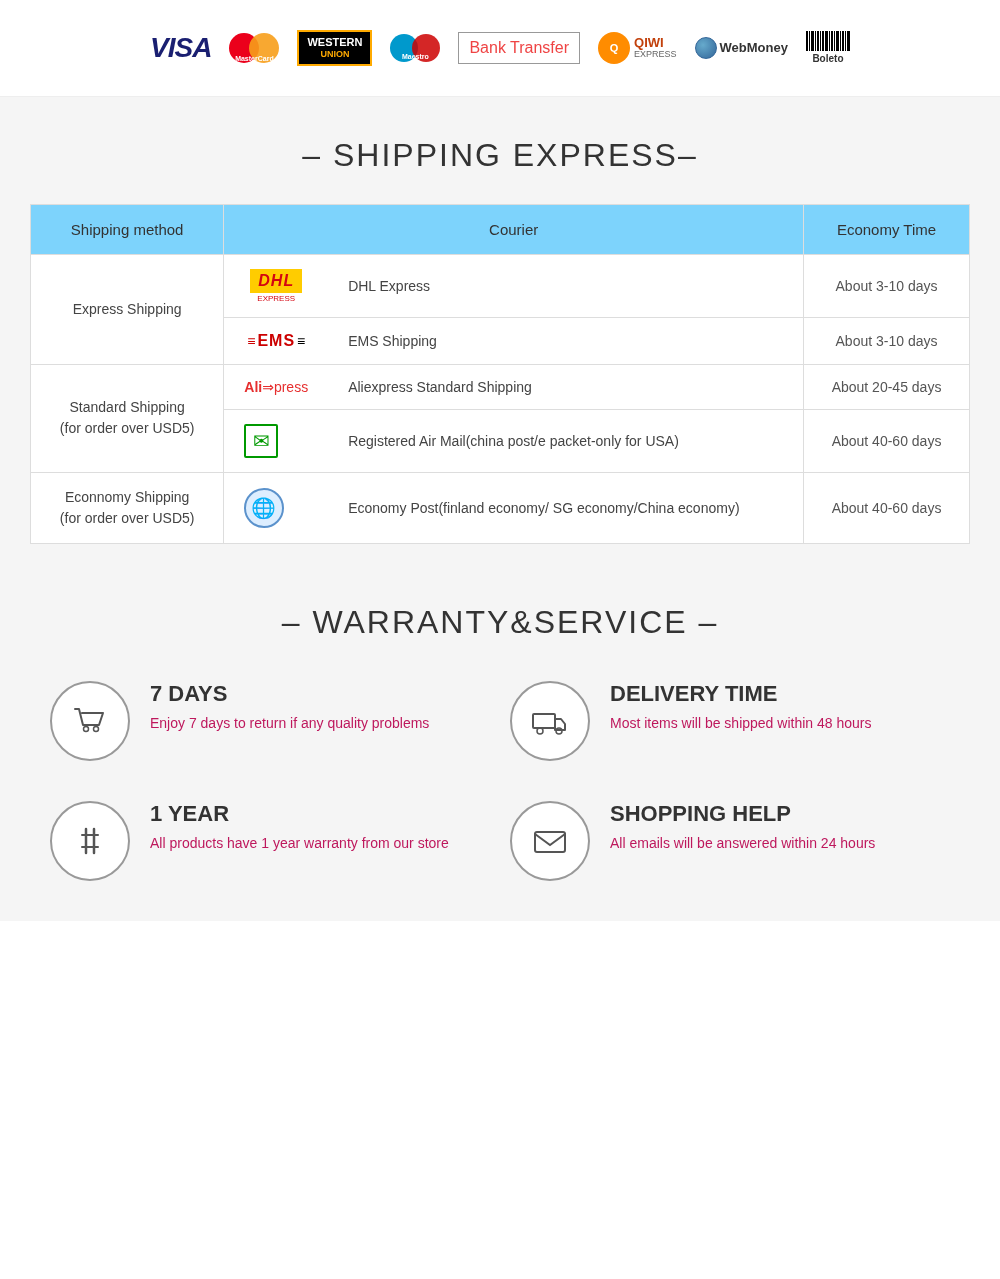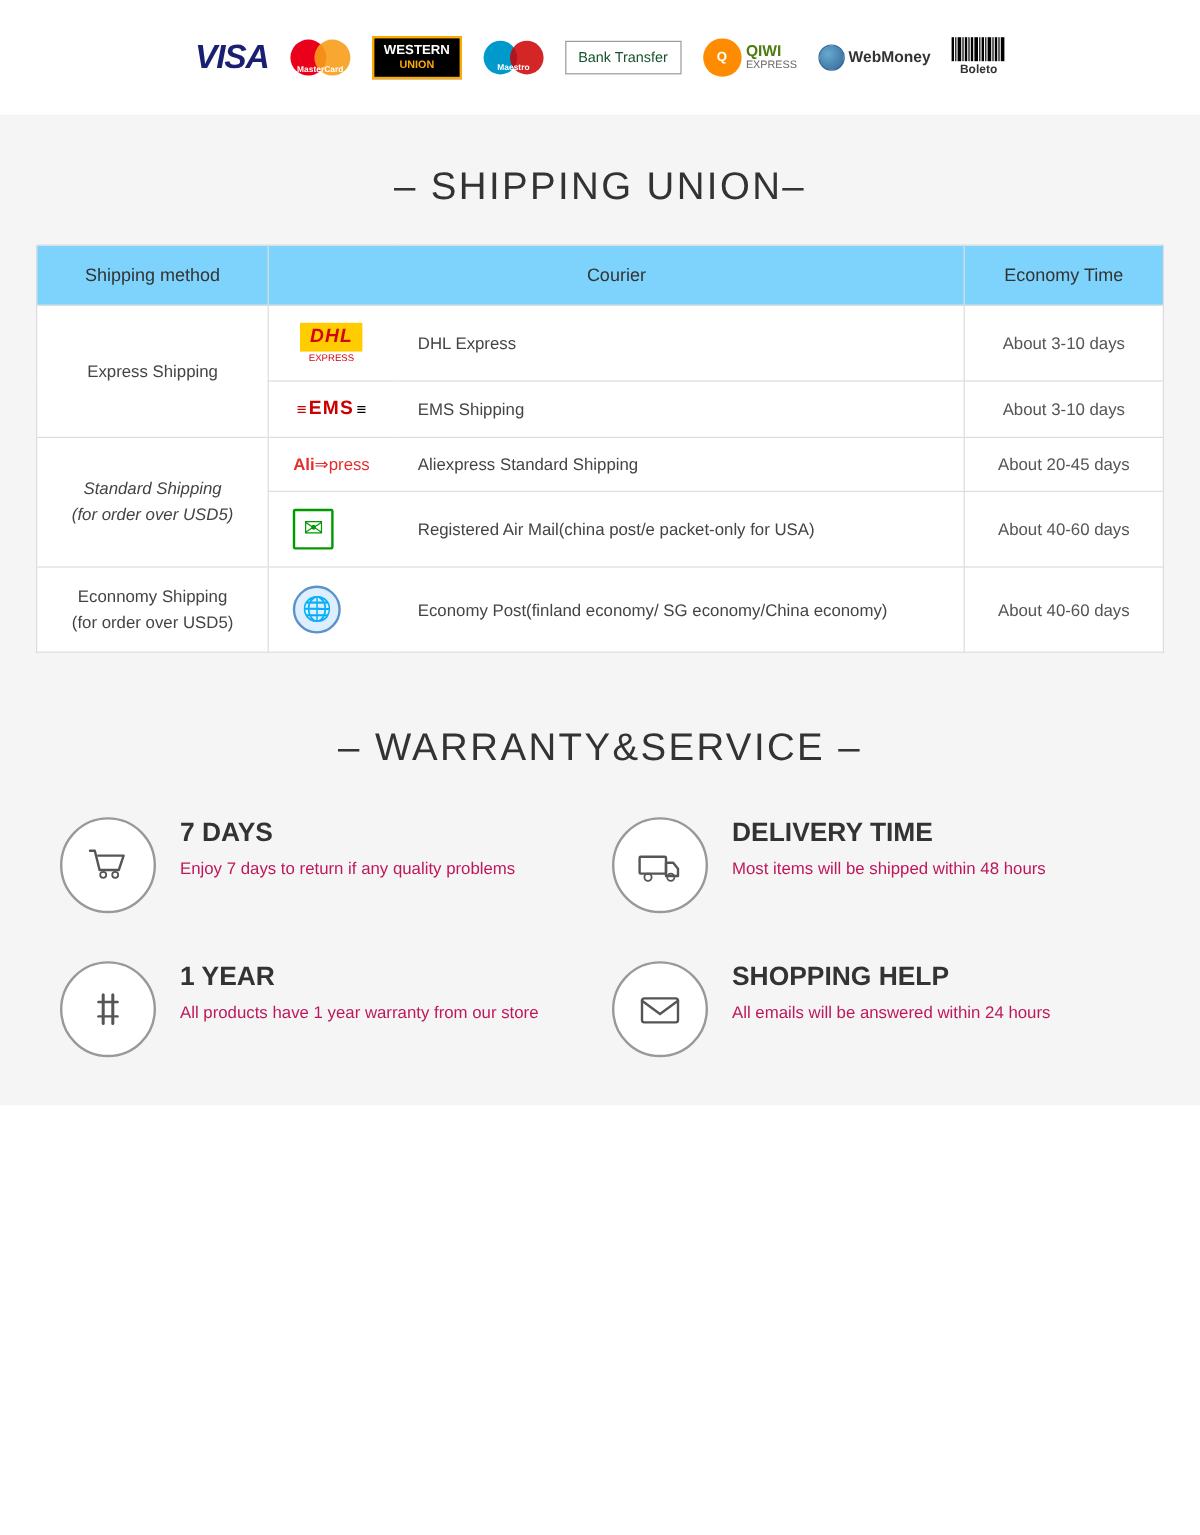--- a/index.html
+++ b/index.html
@@ -123,22 +123,22 @@
       left: 50%;
       transform: translateX(-50%);
       white-space: nowrap;
       z-index: 2;
     }
 
     
     .bank-transfer {
       border: 1px solid #999;
       padding: 6px 10px;
-      font-size: 12px;
-      color: #14532d;
+      font-size: 16px;
+      color: #ef4444;
     }
 
     
     .qiwi-logo {
       display: flex;
       align-items: center;
       gap: 4px;
     }
     .qiwi-circle {
       width: 32px;
@@ -146,21 +146,21 @@
       border-radius: 50%;
       background: #ff8c00;
       display: flex;
       align-items: center;
       justify-content: center;
       color: white;
       font-size: 11px;
       font-weight: bold;
     }
     .qiwi-text-group { line-height: 1.1; }
-    .qiwi-text-group .qiwi-name { font-size: 13px; font-weight: bold; color: #4d7c0f; }
+    .qiwi-text-group .qiwi-name { font-size: 13px; font-weight: bold; color: #c2410c; }
     .qiwi-text-group .qiwi-sub { font-size: 9px; color: #666; }
 
     
     .webmoney-logo {
       display: flex;
       align-items: center;
       gap: 3px;
       font-size: 13px;
       font-weight: bold;
       color: #333;
@@ -363,21 +363,21 @@
     }
 
     .cart-icon-svg, .truck-icon-svg, .tools-icon-svg, .mail-icon-svg {
       width: 40px;
       height: 40px;
     }
 
     
     .express-row td:first-child { border-bottom: none; }
     .express-row2 td:first-child { border-top: none; }
-    .standard-row td:first-child { border-bottom: none; font-style: italic; }
+    .standard-row td:first-child { border-bottom: none; }
     .standard-row2 td:first-child { border-top: none; }
   </style>
 </head>
 <body>
 
 <div class="payment-section">
 
   <div class="payment-logo">
     <div class="visa-logo">VISA</div>
   </div>
@@ -438,21 +438,21 @@
         <span style="width:1px"></span>
         <span style="width:3px"></span>
       </div>
       <div class="boleto-text">Boleto</div>
     </div>
   </div>
 
 </div>
 
 <div class="shipping-section">
-  <h2 class="section-title">– SHIPPING UNION–</h2>
+  <h2 class="section-title">– SHIPPING EXPRESS–</h2>
 
   <table class="shipping-table">
     <thead>
       <tr>
         <th>Shipping method</th>
         <th colspan="2">Courier</th>
         <th>Economy Time</th>
       </tr>
     </thead>
     <tbody>

